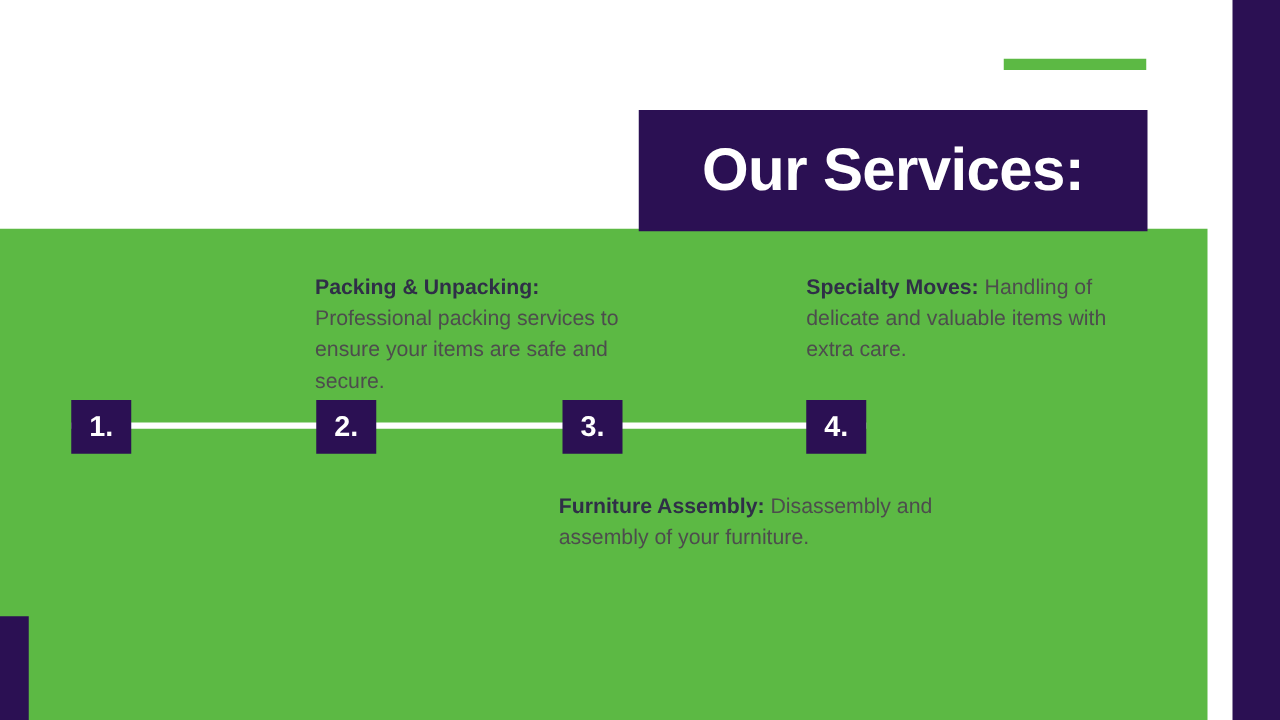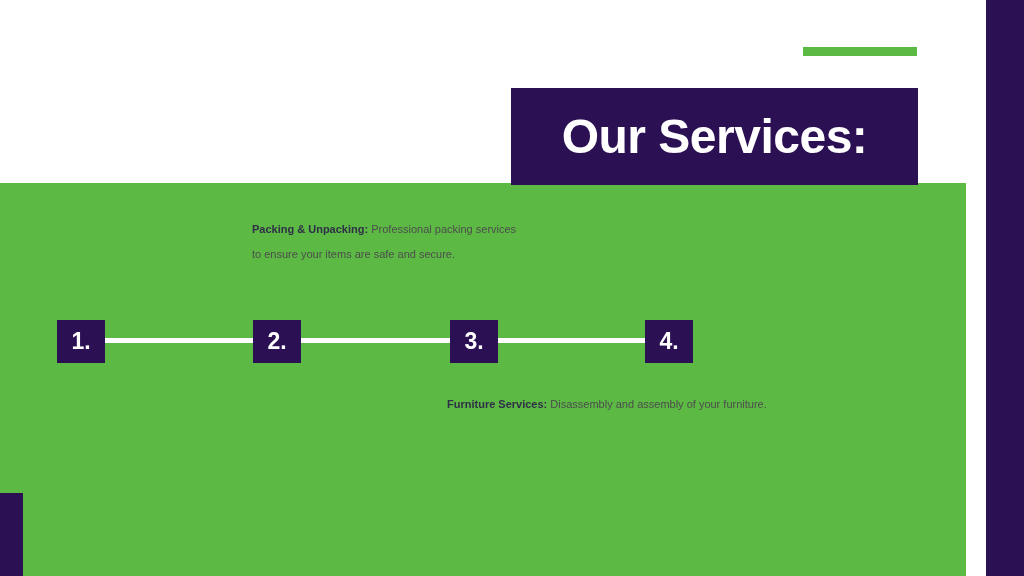--- a/index.html
+++ b/index.html
@@ -98,21 +98,21 @@
     font-weight: bold;
   }
   .step-1 { left: 57px; }
   .step-2 { left: 253px; }
   .step-3 { left: 450px; }
   .step-4 { left: 645px; }
 
   
   .svc {
     position: absolute;
-    font-size: 11px;
+    font-size: 17px;
     line-height: 25px;
     color: #4a4a4a;
   }
   .svc .lbl {
     color: #2f2f47;
     font-weight: bold;
   }
   .svc .desc {
     color: #4d4d4d;
   }
@@ -165,20 +165,24 @@
   </div>
   <div class="step-box step-4">
     <span class="num">4.</span>
   </div>
 
   <div class="svc svc-top-a">
     <span class="lbl">Packing &amp; Unpacking: </span>
     <span class="desc">Professional packing services to ensure your items are safe and secure.</span>
   </div>
 
+  <div class="svc svc-top-b">
+    <span class="lbl">Specialty Moves: </span>
+    <span class="desc">Handling of delicate and valuable items with extra care.</span>
+  </div>
 
 
   <div class="svc svc-bot-b">
-    <span class="lbl">Furniture Services: </span>
+    <span class="lbl">Furniture Assembly: </span>
     <span class="desc">Disassembly and assembly of your furniture.</span>
   </div>
 
 </div>
 
 </body></html>

